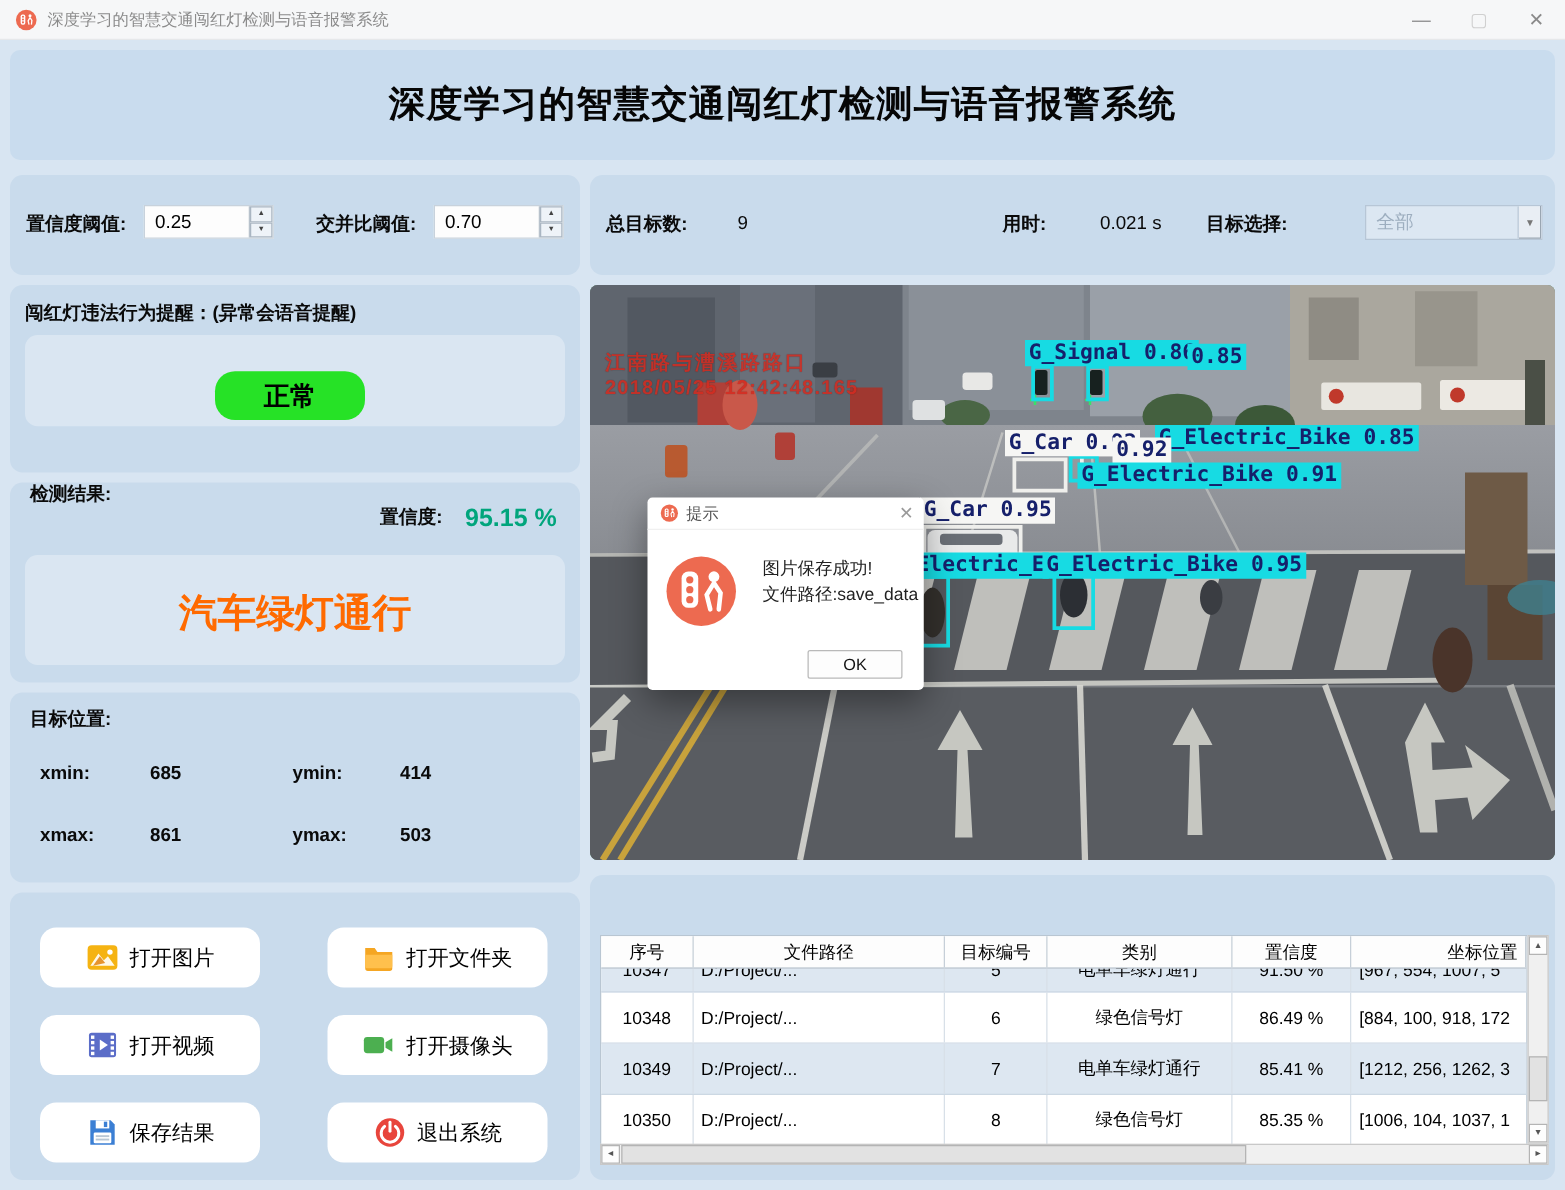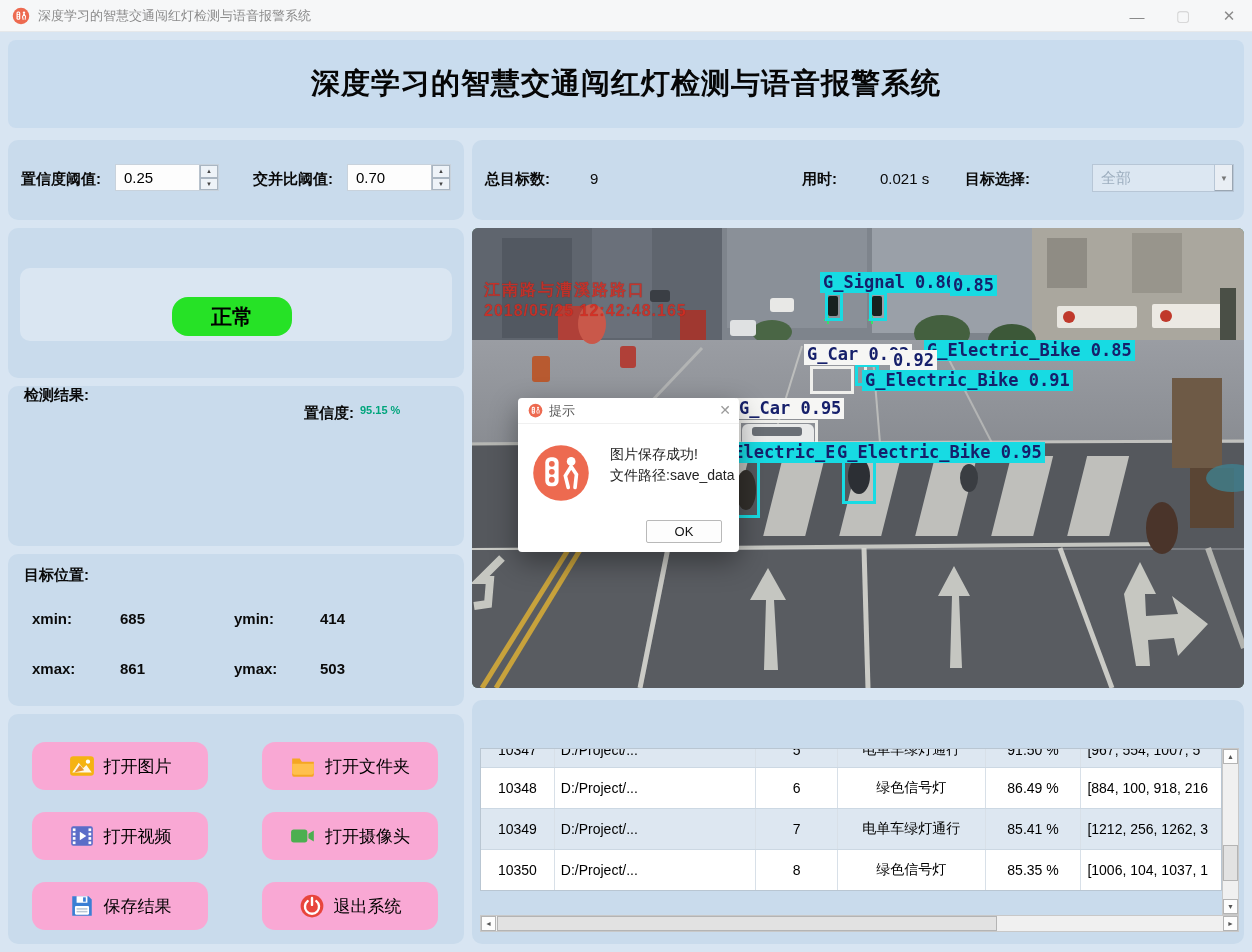--- a/index.html
+++ b/index.html
@@ -37,21 +37,21 @@
   .combo .cv { flex:1; font-size:15px; line-height:26px; padding-left:8px; color:#9daebf; }
   .combo .cb { width:19px; background:#e9eef4; border-left:1px solid #b7c6d6;
     box-shadow:inset -1px -1px 0 #9aa6b2; display:flex; align-items:center; justify-content:center;
     font-size:8px; color:#777; }
   
   .pill { position:absolute; background:#26e226; border-radius:16px; width:120px; height:39px;
     display:flex; align-items:center; justify-content:center; font-size:21px; font-weight:bold; color:#000; }
   .result-text { position:absolute; width:100%; text-align:center; font-size:31px; font-weight:bold; color:#ff6a00; }
   .conf-val { color:#00a57c !important; }
   
-  .act-btn { position:absolute; width:176px; height:48px; background:#f9a8d4; border-radius:13px;
+  .act-btn { position:absolute; width:176px; height:48px; background:#ffffff; border-radius:13px;
     display:flex; align-items:center; justify-content:center; gap:9px; font-size:17px; color:#000; cursor:default; }
   .act-btn svg { width:26px; height:26px; }
   
   .scene { position:absolute; left:472px; top:228px; width:772px; height:460px; overflow:hidden;
     border-radius:6px; background:#86efac; }
   .scene svg.bg { position:absolute; left:0; top:0; }
   .det { position:absolute; font-family:"DejaVu Sans Mono",monospace; font-weight:bold; font-size:17px;
     line-height:21px; color:#16206b; padding:0 3px; white-space:nowrap; }
   .det.cyan { background:#17dbe3; }
   .det.white { background:#f6f6f4; }
@@ -146,29 +146,33 @@
   <span class="blbl" style="left:330px;top:30px;">用时:</span>
   <span class="val" style="left:408px;top:30px;font-weight:normal;">0.021 s</span>
   <span class="blbl" style="left:493px;top:30px;">目标选择:</span>
   <div class="combo" style="left:620px;top:24px;width:142px;">
     <div class="cv">全部</div>
     <div class="cb">▼</div>
   </div>
 </div>
 
 <div class="panel" style="left:8px;top:228px;width:456px;height:150px;">
+  <span class="blbl" style="left:12px;top:13px;">闯红灯违法行为提醒：(异常会语音提醒)</span>
   <div class="inner" style="left:12px;top:40px;width:432px;height:73px;">
     <div class="pill" style="left:152px;top:29px;">正常</div>
   </div>
 </div>
 
 <div class="panel" style="left:8px;top:386px;width:456px;height:160px;">
   <span class="blbl" style="left:16px;top:0;">检测结果:</span>
   <span class="blbl" style="left:296px;top:18px;">置信度:</span>
-  <span class="blbl conf-val" style="left:352px;top:18px;font-size:11px;">95.15 %</span>
+  <span class="blbl conf-val" style="left:364px;top:18px;font-size:20px;">95.15 %</span>
+  <div class="inner" style="left:12px;top:58px;width:432px;height:88px;">
+    <div class="result-text" style="top:26px;">汽车绿灯通行</div>
+  </div>
 </div>
 
 <div class="panel" style="left:8px;top:554px;width:456px;height:152px;">
   <span class="blbl" style="left:16px;top:12px;">目标位置:</span>
   <span class="blbl" style="left:24px;top:56px;">xmin:</span>
   <span class="val" style="left:112px;top:56px;">685</span>
   <span class="blbl" style="left:226px;top:56px;">ymin:</span>
   <span class="val" style="left:312px;top:56px;">414</span>
   <span class="blbl" style="left:24px;top:106px;">xmax:</span>
   <span class="val" style="left:112px;top:106px;">861</span>
@@ -347,35 +351,43 @@
   <div class="det white" style="left:332px;top:116px;">G_Car 0.92</div>
   <div class="det white" style="left:418px;top:122px;">0.92</div>
   <div class="det cyan" style="left:390px;top:142px;">G_Electric_Bike 0.91</div>
   <div class="det white" style="left:264px;top:170px;">G_Car 0.95</div>
   <div class="det cyan" style="left:248px;top:214px;">_Electric_E</div>
   <div class="det cyan" style="left:362px;top:214px;">G_Electric_Bike 0.95</div>
 </div>
 
 <div class="panel" style="left:472px;top:700px;width:772px;height:244px;">
   <div class="tbl">
+    <div class="trow hdr">
+      <div class="tcell c0">序号</div>
+      <div class="tcell c1" style="justify-content:center;">文件路径</div>
+      <div class="tcell c2">目标编号</div>
+      <div class="tcell c3">类别</div>
+      <div class="tcell c4">置信度</div>
+      <div class="tcell c5">坐标位置</div>
+    </div>
     <div class="trow alt partial">
       <div class="tcell c0">10347</div>
       <div class="tcell c1">D:/Project/...</div>
       <div class="tcell c2">5</div>
       <div class="tcell c3">电单车绿灯通行</div>
       <div class="tcell c4">91.50 %</div>
       <div class="tcell c5">[967, 554, 1007, 5</div>
     </div>
     <div class="trow">
       <div class="tcell c0">10348</div>
       <div class="tcell c1">D:/Project/...</div>
       <div class="tcell c2">6</div>
       <div class="tcell c3">绿色信号灯</div>
       <div class="tcell c4">86.49 %</div>
-      <div class="tcell c5">[884, 100, 918, 216</div>
+      <div class="tcell c5">[884, 100, 918, 172</div>
     </div>
     <div class="trow alt">
       <div class="tcell c0">10349</div>
       <div class="tcell c1">D:/Project/...</div>
       <div class="tcell c2">7</div>
       <div class="tcell c3">电单车绿灯通行</div>
       <div class="tcell c4">85.41 %</div>
       <div class="tcell c5">[1212, 256, 1262, 3</div>
     </div>
     <div class="trow" style="border-bottom:none;">

